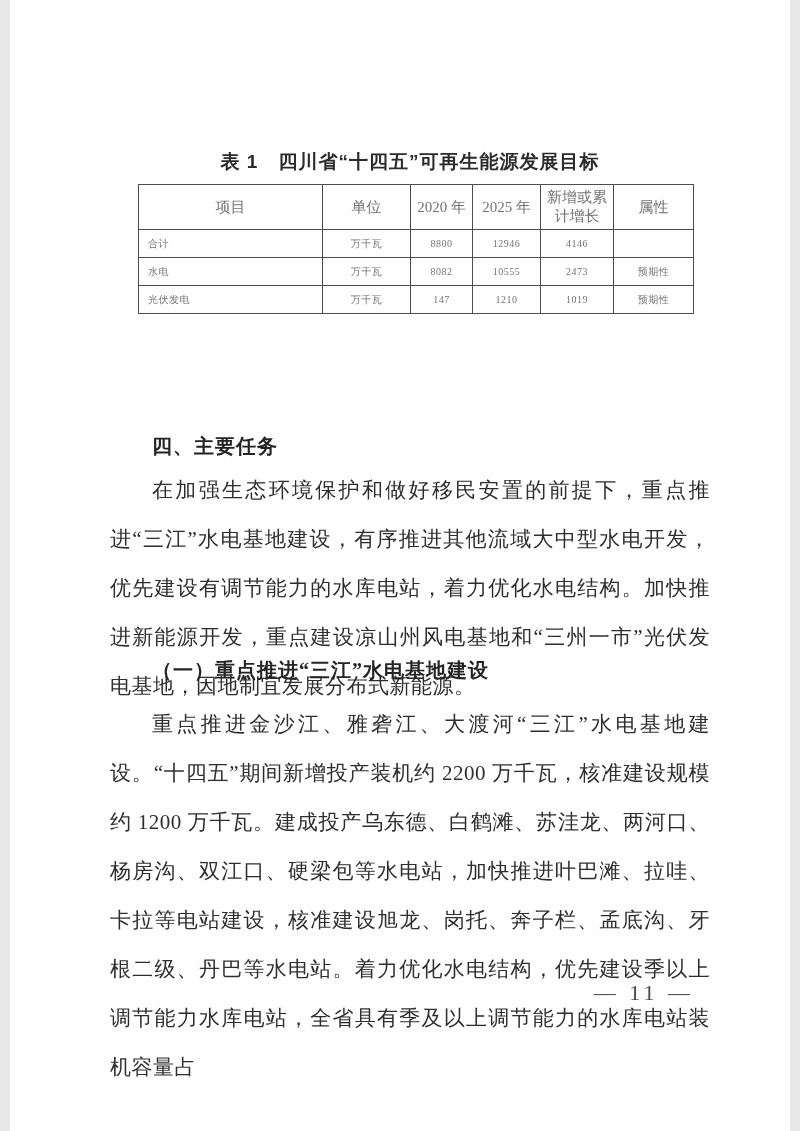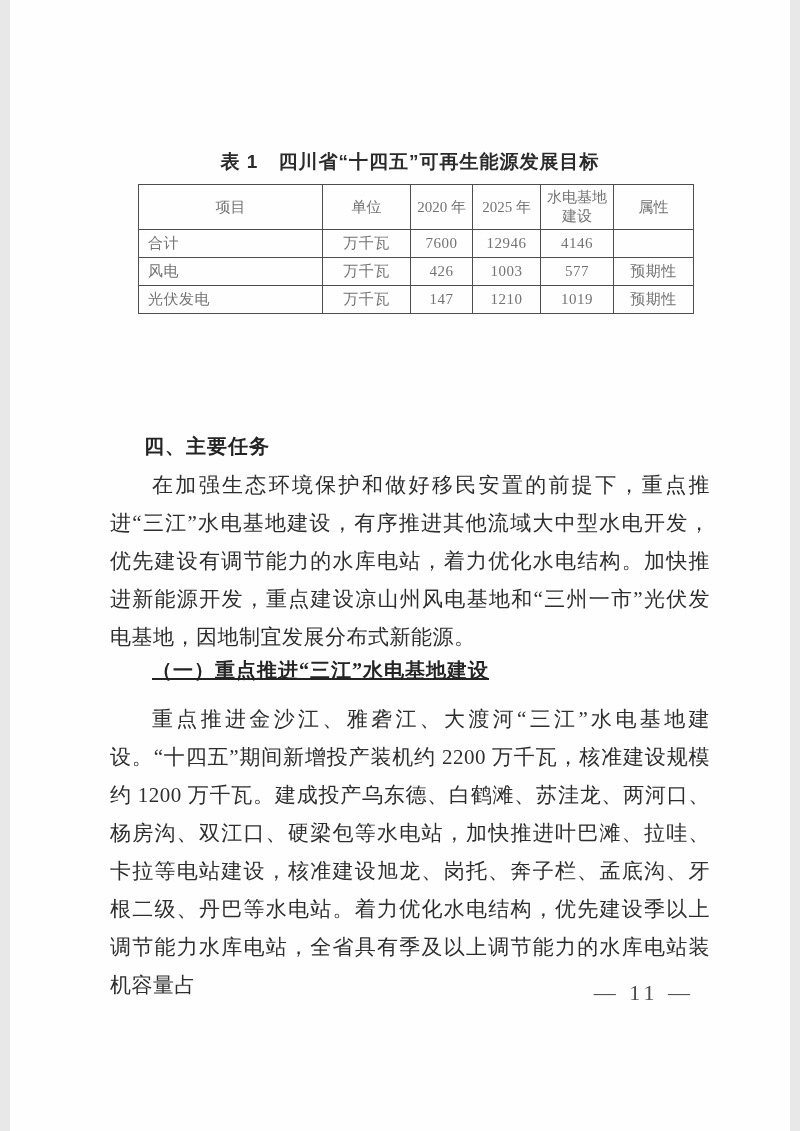--- a/index.html
+++ b/index.html
@@ -48,41 +48,41 @@
   .goal-table thead th {
     height: 44px;
     font-weight: normal;
     text-align: center;
     line-height: 1.25;
     font-size: 15px;
   }
   .goal-table tbody td {
     height: 27px;
     text-align: center;
-    font-size: 15px;
+    font-size: 10px;
     letter-spacing: 0.5px;
   }
   .goal-table tbody td.col-item {
     text-align: left;
     padding-left: 9px;
   }
   
   .body-text {
     position: absolute;
     left: 100px;
     width: 600px;
     font-size: 21px;
-    line-height: 38px;
+    line-height: 49px;
     letter-spacing: 0.5px;
     text-align: justify;
     color: #2e2e2e;
   }
   .section-heading {
     position: absolute;
-    left: 92px;
+    left: 100px;
     width: 600px;
     padding-left: 42px;
     box-sizing: border-box;
     font-family: "Liberation Sans", "DejaVu Sans", sans-serif;
     font-weight: bold;
     font-size: 20px;
     letter-spacing: 1px;
     color: #242424;
   }
   .sub-heading {
@@ -124,55 +124,55 @@
       <col style="width:68px">
       <col style="width:73px">
       <col style="width:80px">
     </colgroup>
     <thead>
       <tr>
         <th>项目</th>
         <th>单位</th>
         <th>2020 年</th>
         <th>2025 年</th>
-        <th>水电基地建设</th>
+        <th>新增或累计增长</th>
         <th>属性</th>
       </tr>
     </thead>
     <tbody>
         <tr>
           <td class="col-item">合计</td>
           <td>万千瓦</td>
-          <td>7600</td>
+          <td>8800</td>
           <td>12946</td>
           <td>4146</td>
           <td></td>
         </tr>
         <tr>
-          <td class="col-item">风电</td>
+          <td class="col-item">水电</td>
           <td>万千瓦</td>
-          <td>426</td>
-          <td>1003</td>
-          <td>577</td>
+          <td>8082</td>
+          <td>10555</td>
+          <td>2473</td>
           <td>预期性</td>
         </tr>
         <tr>
           <td class="col-item">光伏发电</td>
           <td>万千瓦</td>
           <td>147</td>
           <td>1210</td>
           <td>1019</td>
           <td>预期性</td>
         </tr>
       </tbody>
   </table>
 
   <div class="section-heading" style="top:433px;">四、主要任务</div>
 
   <div class="body-text indent" style="top:466px;">在加强生态环境保护和做好移民安置的前提下，重点推进“三江”水电基地建设，有序推进其他流域大中型水电开发，优先建设有调节能力的水库电站，着力优化水电结构。加快推进新能源开发，重点建设凉山州风电基地和“三州一市”光伏发电基地，因地制宜发展分布式新能源。</div>
 
-  <div class="sub-heading" style="top:657px;text-decoration:underline;">（一）重点推进“三江”水电基地建设</div>
+  <div class="sub-heading" style="top:657px;">（一）重点推进“三江”水电基地建设</div>
 
   <div class="body-text indent" style="top:700px;">重点推进金沙江、雅砻江、大渡河“三江”水电基地建设。“十四五”期间新增投产装机约 2200 万千瓦，核准建设规模约 1200 万千瓦。建成投产乌东德、白鹤滩、苏洼龙、两河口、杨房沟、双江口、硬梁包等水电站，加快推进叶巴滩、拉哇、卡拉等电站建设，核准建设旭龙、岗托、奔子栏、孟底沟、牙根二级、丹巴等水电站。着力优化水电结构，优先建设季以上调节能力水库电站，全省具有季及以上调节能力的水库电站装机容量占</div>
 
   <div class="page-number">— 11 —</div>
 
 </div>
 
 </body></html>

